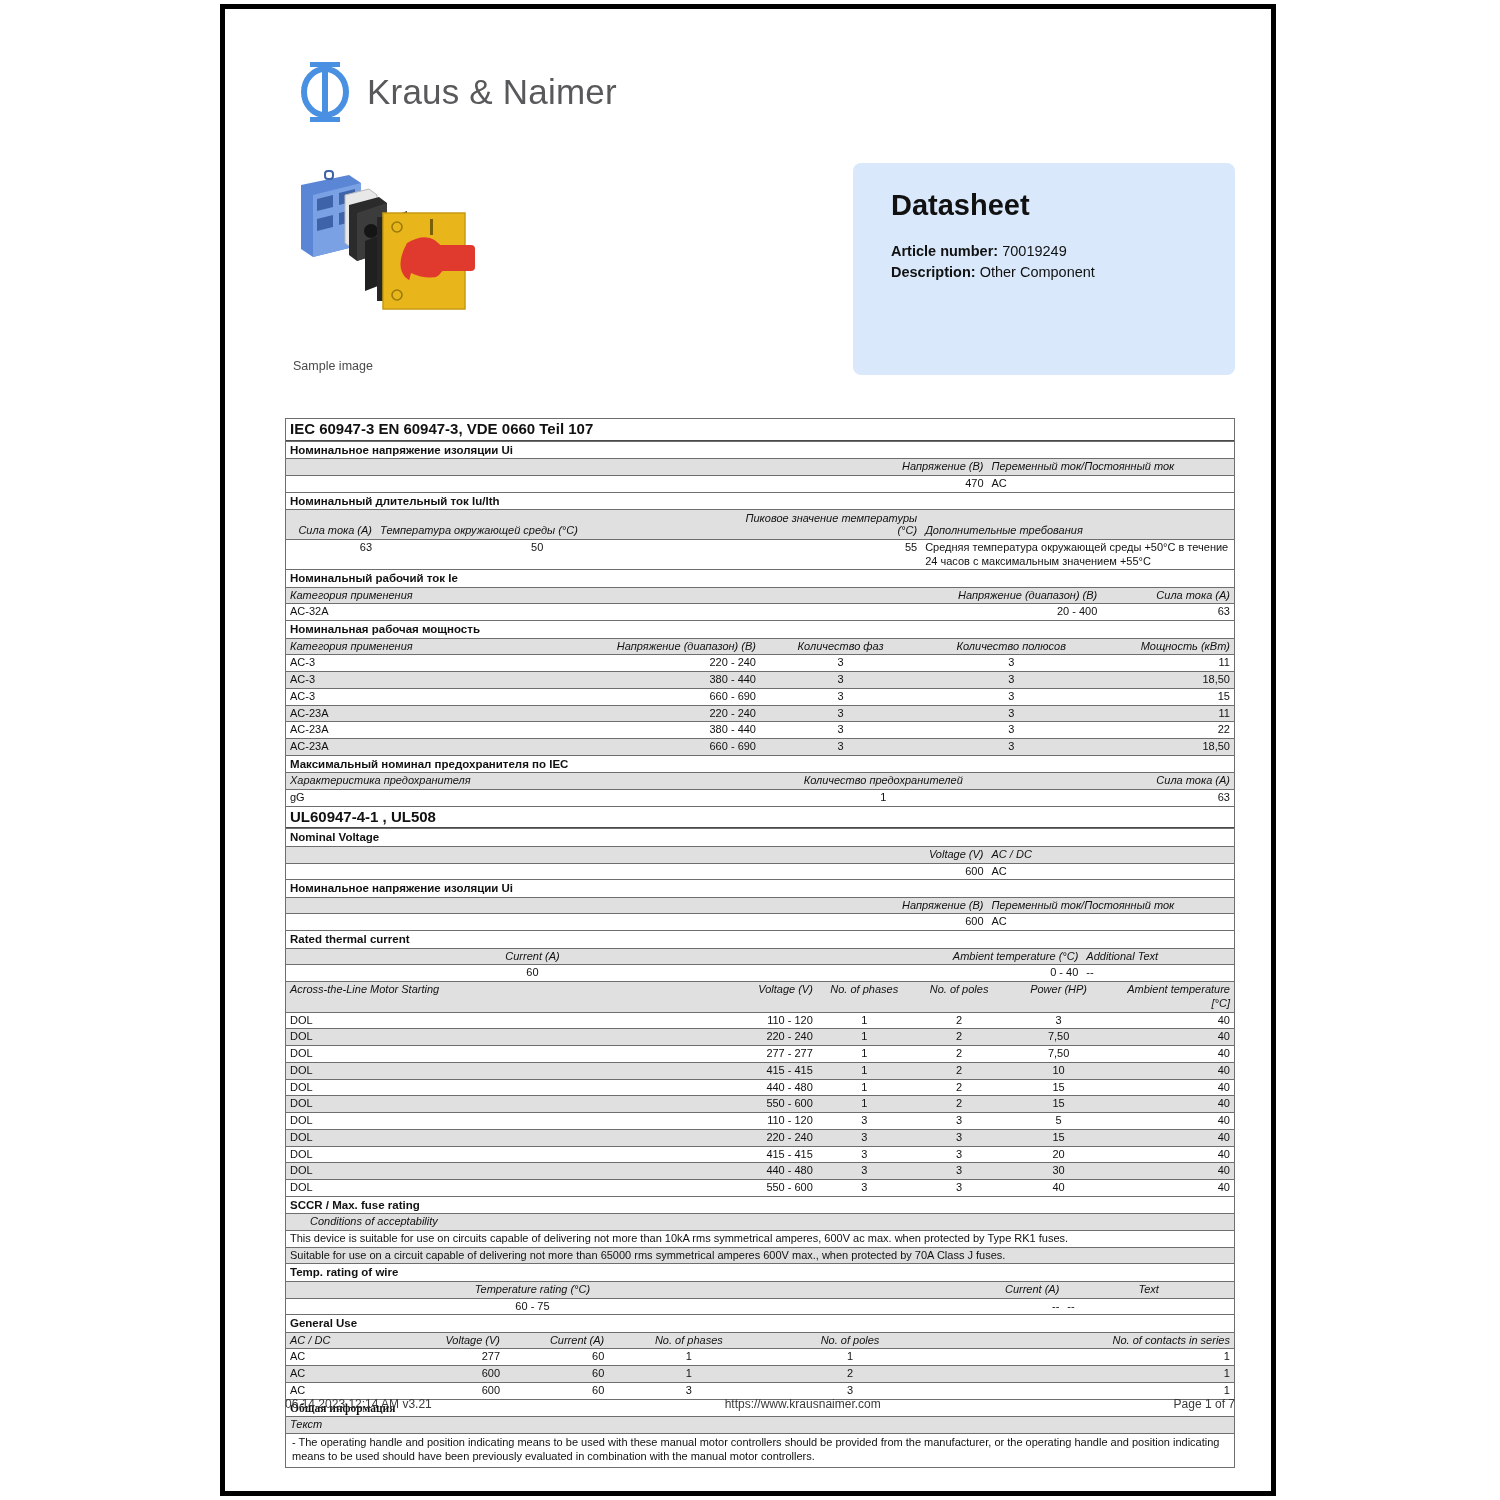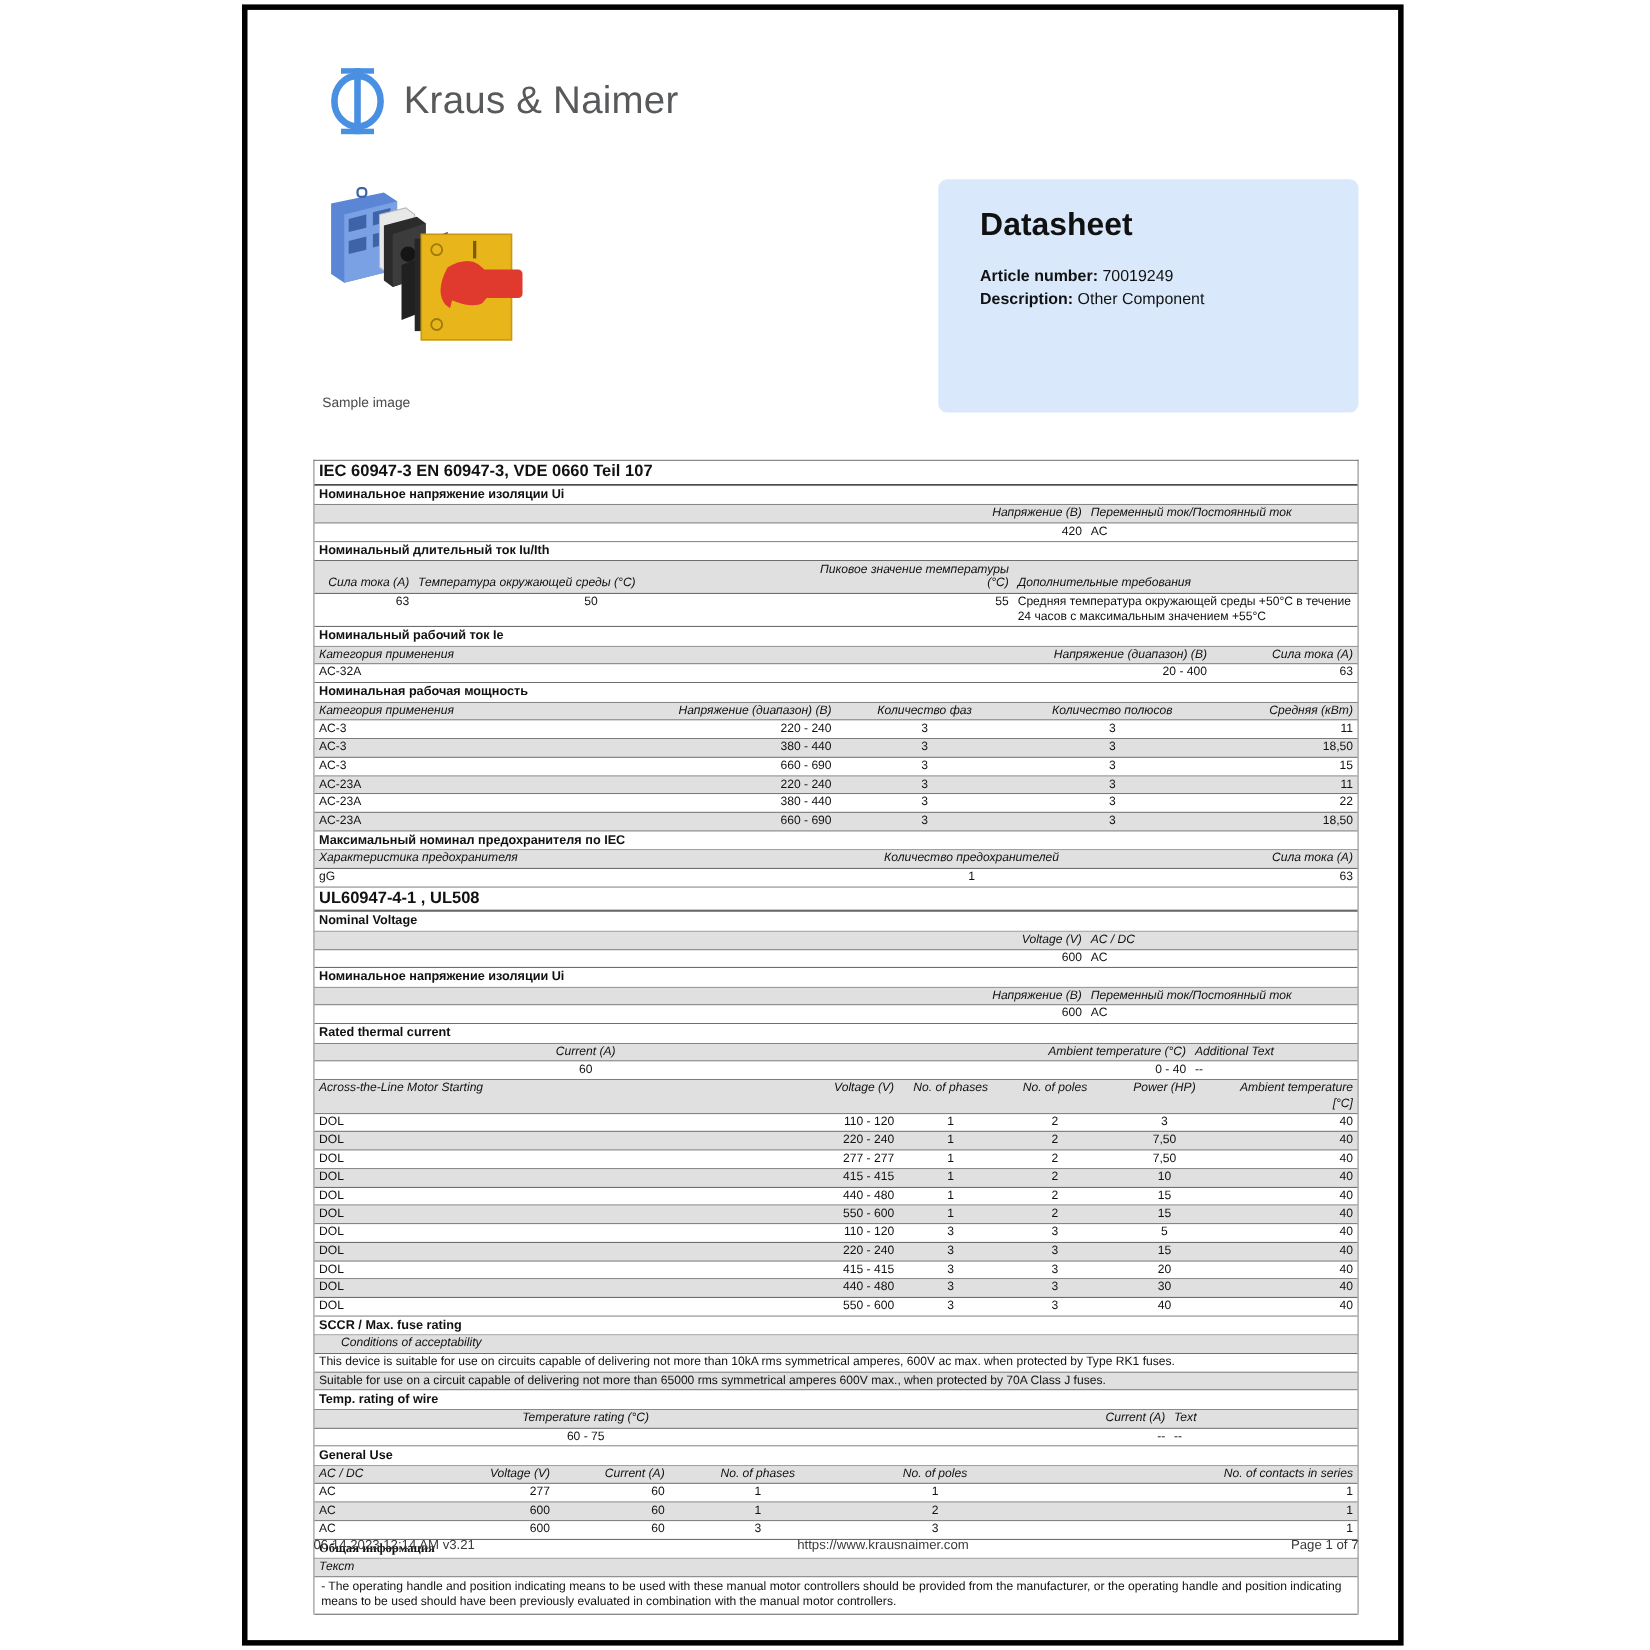--- a/index.html
+++ b/index.html
@@ -188,21 +188,21 @@
           <div class="sec l" style="width: 100%;">IEC 60947-3 EN 60947-3, VDE 0660 Teil 107</div>
         </div>
         <div class="row">
           <div class="grp l" style="width: 100%;">Номинальное напряжение изоляции Ui</div>
         </div>
         <div class="row hdr">
           <div class="r" style="width: 74%; flex: 0 0 74%;">Напряжение (B)</div>
           <div class="l" style="width: 26%; flex: 0 0 26%;">Переменный ток/Постоянный ток</div>
         </div>
         <div class="row plain">
-          <div class="r" style="width: 74%; flex: 0 0 74%;">420</div>
+          <div class="r" style="width: 74%; flex: 0 0 74%;">470</div>
           <div class="l" style="width: 26%; flex: 0 0 26%;">AC</div>
         </div>
         <div class="row">
           <div class="grp l" style="width: 100%;">Номинальный длительный ток Iu/Ith</div>
         </div>
         <div class="row hdr" style="position: relative; padding-top: 13px;">
           <div class="r" style="width: 9.5%; flex: 0 0 9.5%;">Сила тока (A)</div>
           <div class="l" style="width: 34%; flex: 0 0 34%;">Температура окружающей среды (°C)</div>
           <div class="r" style="width: 23.5%; flex: 0 0 23.5%;">(°C)</div>
           <div class="l" style="width: 33%; flex: 0 0 33%;">Дополнительные требования</div>
@@ -228,21 +228,21 @@
           <div class="r" style="width: 14%; flex: 0 0 14%;">63</div>
         </div>
         <div class="row">
           <div class="grp l" style="width: 100%;">Номинальная рабочая мощность</div>
         </div>
         <div class="row hdr">
           <div class="l" style="width: 24%; flex: 0 0 24%;">Категория применения</div>
           <div class="r" style="width: 26%; flex: 0 0 26%;">Напряжение (диапазон) (B)</div>
           <div class="c" style="width: 17%; flex: 0 0 17%;">Количество фаз</div>
           <div class="c" style="width: 19%; flex: 0 0 19%;">Количество полюсов</div>
-          <div class="r" style="width: 14%; flex: 0 0 14%;">Средняя (кВт)</div>
+          <div class="r" style="width: 14%; flex: 0 0 14%;">Мощность (кВт)</div>
         </div>
         <div class="row plain">
           <div class="l" style="width: 24%; flex: 0 0 24%;">AC-3</div>
           <div class="r" style="width: 26%; flex: 0 0 26%;">220 - 240</div>
           <div class="c" style="width: 17%; flex: 0 0 17%;">3</div>
           <div class="c" style="width: 19%; flex: 0 0 19%;">3</div>
           <div class="r" style="width: 14%; flex: 0 0 14%;">11</div>
         </div>
         <div class="row zebra">
           <div class="l" style="width: 24%; flex: 0 0 24%;">AC-3</div>
@@ -437,21 +437,21 @@
         </div>
         <div class="row zebra">
           <div class="l" style="width: 100%; flex: 0 0 100%;">Suitable for use on a circuit capable of delivering not more than 65000 rms symmetrical amperes 600V max., when protected by 70A Class J fuses.</div>
         </div>
         <div class="row">
           <div class="grp l" style="width: 100%;">Temp. rating of wire</div>
         </div>
         <div class="row hdr">
           <div class="c" style="width: 52%; flex: 0 0 52%;">Temperature rating (°C)</div>
           <div class="r" style="width: 30%; flex: 0 0 30%;">Current (A)</div>
-          <div class="l" style="width: 18%; flex: 0 0 18%;">Text</div>
+          <div class="l" style="width: 18%; flex: 0 0 18%; text-align: center;">Text</div>
         </div>
         <div class="row plain">
           <div class="c" style="width: 52%; flex: 0 0 52%;">60 - 75</div>
           <div class="r" style="width: 30%; flex: 0 0 30%;">--</div>
           <div class="l" style="width: 18%; flex: 0 0 18%;">--</div>
         </div>
         <div class="row">
           <div class="grp l" style="width: 100%;">General Use</div>
         </div>
         <div class="row hdr">

